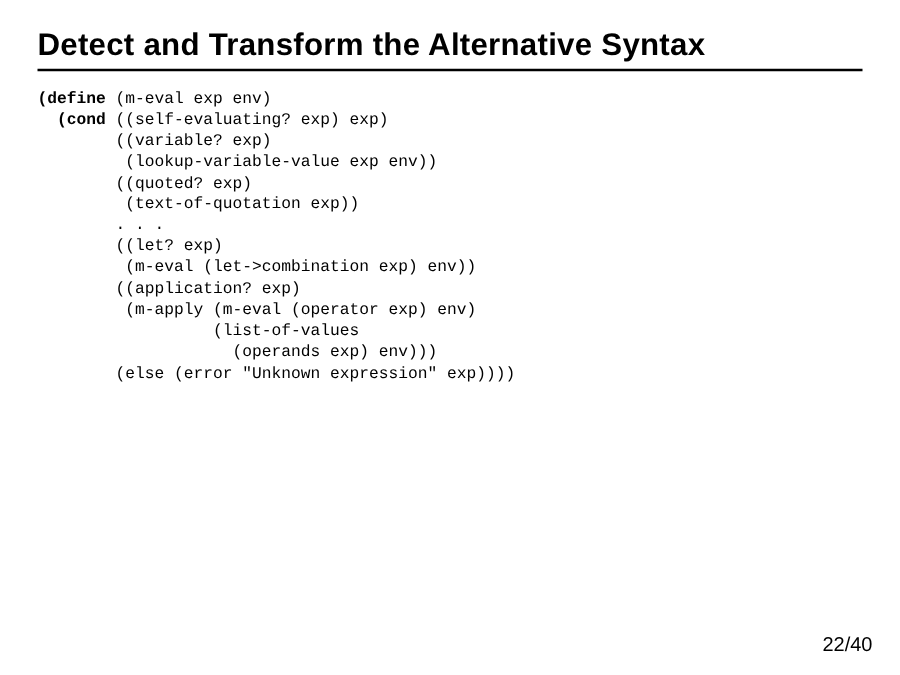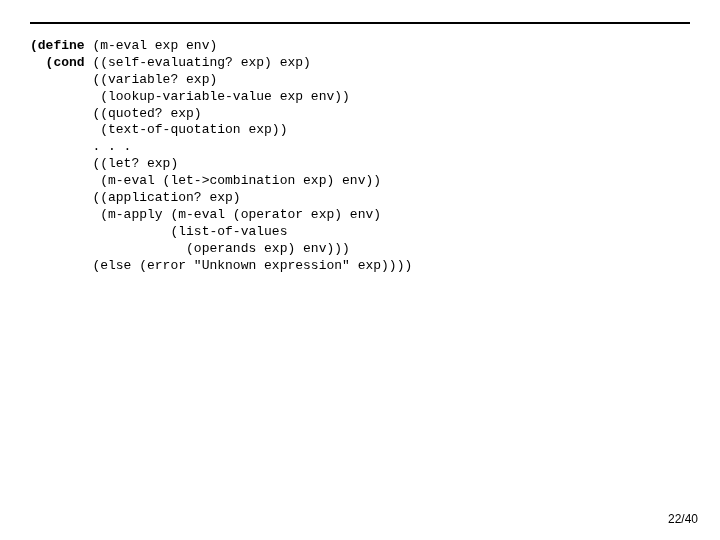--- a/index.html
+++ b/index.html
@@ -34,27 +34,28 @@
     font-family: "Courier New", Courier, monospace;
     font-size: 13px;
     line-height: 1.3;
     white-space: pre;
   }
   .bold { font-weight: bold; }
   .footer {
     position: absolute;
     right: 22px;
     bottom: 14px;
-    font-size: 12px;
+    font-size: 16px;
   }
 </style>
 </head>
 <body>
 
 <div class="slide">
+  <h1 class="title">Detect and Transform the Alternative Syntax</h1>
   <hr class="rule">
   <div class="code"><span class="bold">(define</span><span> (m-eval exp env)</span>
 <span class="bold">  (cond</span><span> ((self-evaluating? exp) exp)</span>
 <span>        ((variable? exp)</span>
 <span>         (lookup-variable-value exp env))</span>
 <span>        ((quoted? exp)</span>
 <span>         (text-of-quotation exp))</span>
 <span>        . . .</span>
 <span>        ((let? exp)</span>
 <span>         (m-eval (let-&gt;combination exp) env))</span>

